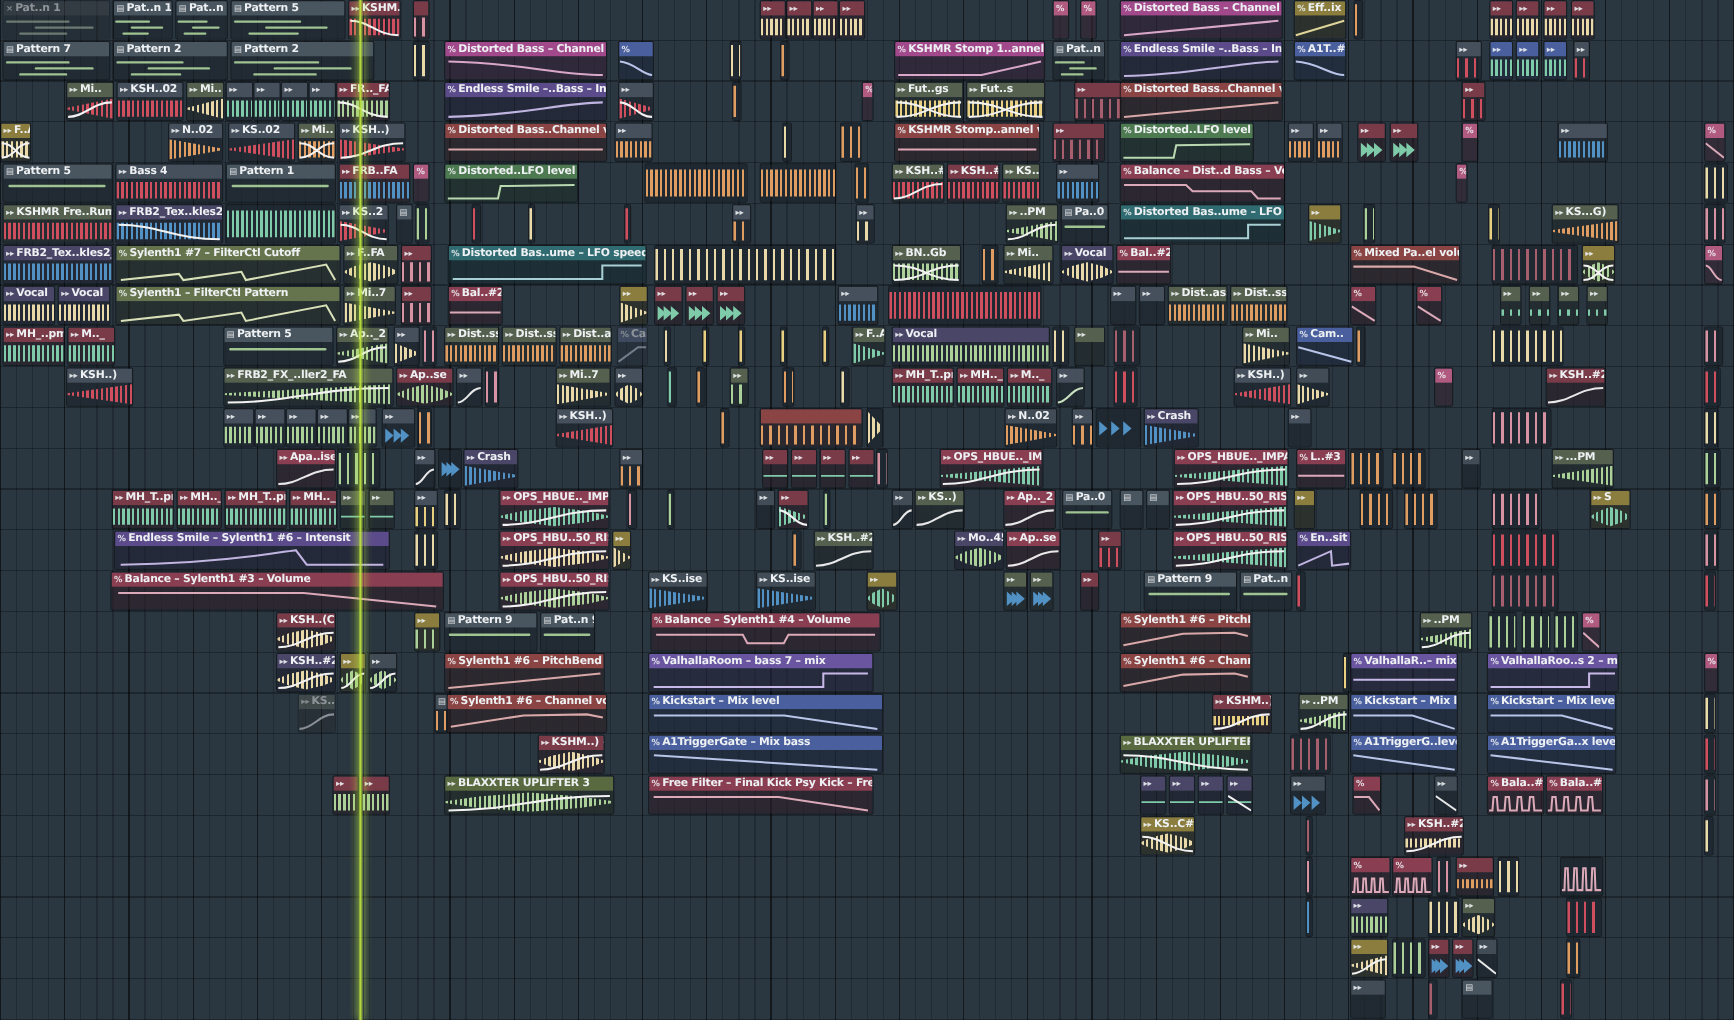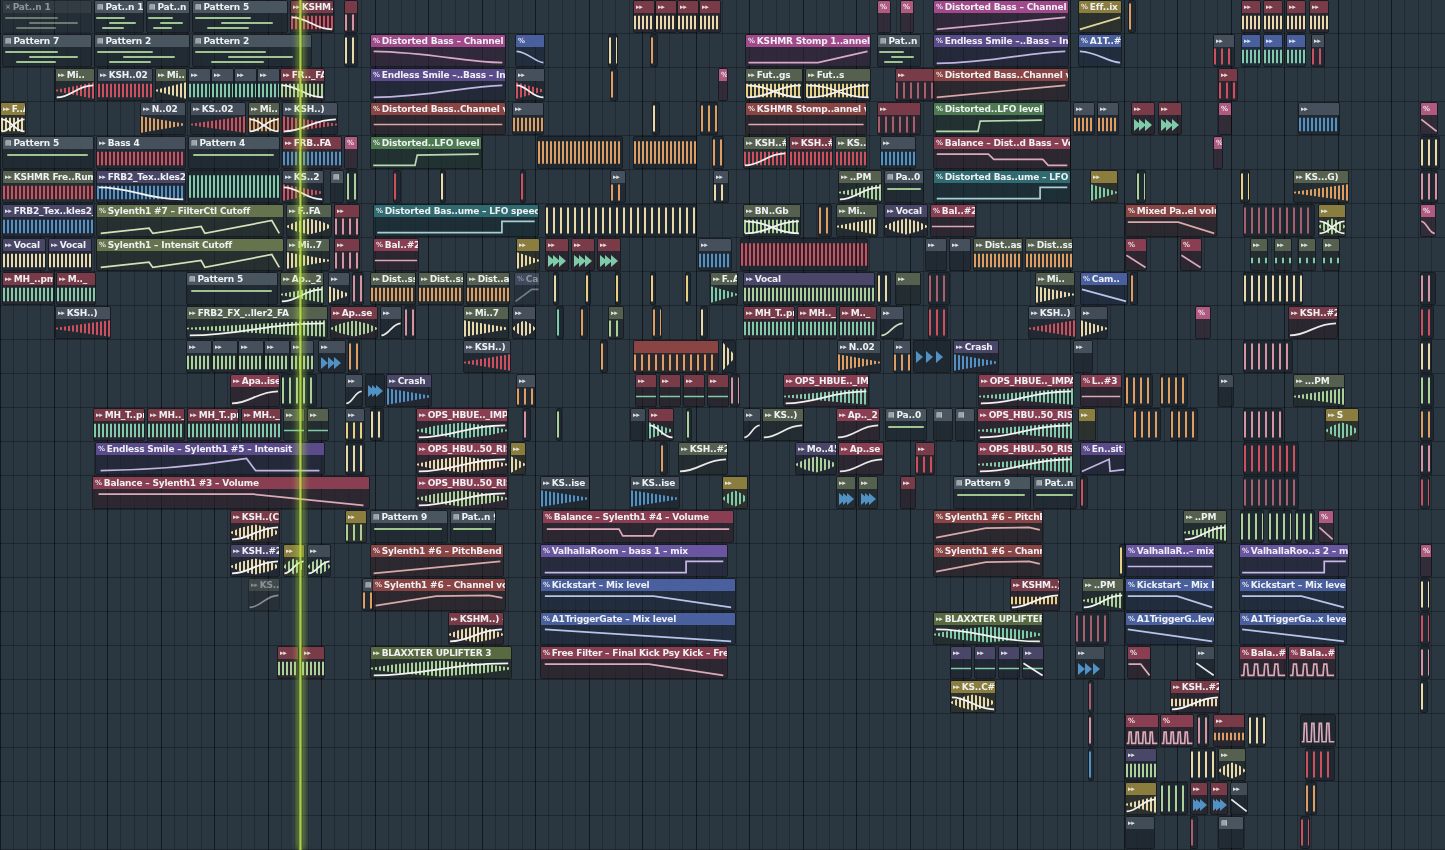--- a/index.html
+++ b/index.html
@@ -731,21 +731,21 @@
           <span class="ic">▸▸</span>
           <span>Bass 4</span>
         </div>
         <div class="body" style="background: linear-gradient(rgba(70, 80, 92, 0.16), rgba(70, 80, 92, 0.16)), rgba(13, 20, 26, 0.55);">
           <div class="fill" style="background: repeating-linear-gradient(90deg, rgb(207, 79, 94) 0px, rgb(207, 79, 94) 2px, rgba(0, 0, 0, 0) 2px, rgba(0, 0, 0, 0) 4px); clip-path: inset(14% 0px);"></div>
         </div>
       </div>
       <div class="clip" style="left: 188px; top: 136px; width: 92px;">
         <div class="head" style="background: rgb(73, 85, 95);">
           <span class="ic">▤</span>
-          <span>Pattern 4</span>
+          <span>Pattern 1</span>
         </div>
         <div class="body" style="background: linear-gradient(rgba(73, 85, 95, 0.16), rgba(73, 85, 95, 0.16)), rgba(13, 20, 26, 0.55);">
           <span class="note" style="left: 4%; top: 5px; width: 90%; background: rgb(159, 196, 146);"></span>
         </div>
       </div>
       <div class="clip" style="left: 282px; top: 136px; width: 60px;">
         <div class="head" style="background: rgb(122, 59, 73);">
           <span class="ic">▸▸</span>
           <span>FRB..FA</span>
         </div>
@@ -1149,21 +1149,21 @@
           <span class="ic">▸▸</span>
           <span>Vocal</span>
         </div>
         <div class="body" style="background: linear-gradient(rgba(74, 70, 104, 0.16), rgba(74, 70, 104, 0.16)), rgba(13, 20, 26, 0.55);">
           <div class="fill" style="background: repeating-linear-gradient(90deg, rgb(233, 217, 169) 0px, rgb(233, 217, 169) 2px, rgba(0, 0, 0, 0) 2px, rgba(0, 0, 0, 0) 4px); clip-path: inset(14% 0px);"></div>
         </div>
       </div>
       <div class="clip" style="left: 96px; top: 238px; width: 188px;">
         <div class="head" style="background: rgb(102, 116, 78);">
           <span class="ic">%</span>
-          <span>Sylenth1 – Intensit Cutoff</span>
+          <span>Sylenth1 – FilterCtl Pattern</span>
         </div>
         <div class="body" style="background: linear-gradient(rgba(102, 116, 78, 0.16), rgba(102, 116, 78, 0.16)), rgba(13, 20, 26, 0.55);">
           <svg viewBox="0 0 100 22" preserveAspectRatio="none">
             <path d="M2,19 L28,13 L30,19 L56,11 L58,19 L94,4 L98,19" fill="none" stroke="#d8e0b8" stroke-width="1.7" vector-effect="non-scaling-stroke"></path>
           </svg>
         </div>
       </div>
       <div class="clip" style="left: 286px; top: 238px; width: 44px;">
         <div class="head" style="background: rgb(85, 96, 78);">
           <span class="ic">▸▸</span>
@@ -2214,21 +2214,21 @@
         </div>
       </div>
       <div class="clip" style="left: 1420px; top: 408px; width: 14px;">
         <div class="body" style="background: linear-gradient(rgba(58, 70, 80, 0.16), rgba(58, 70, 80, 0.16)), rgba(13, 20, 26, 0.55);">
           <div class="fill" style="background: repeating-linear-gradient(90deg, rgb(223, 157, 98) 0px, rgb(223, 157, 98) 2px, transparent 2px, transparent 7px); clip-path: inset(8% 0px);"></div>
         </div>
       </div>
       <div class="clip" style="left: 95px; top: 442px; width: 230px;">
         <div class="head" style="background: rgb(91, 75, 138);">
           <span class="ic">%</span>
-          <span>Endless Smile – Sylenth1 #5 – Intensit</span>
+          <span>Endless Smile – Sylenth1 #6 – Intensit</span>
         </div>
         <div class="body" style="background: linear-gradient(rgba(91, 75, 138, 0.16), rgba(91, 75, 138, 0.16)), rgba(13, 20, 26, 0.55);">
           <svg viewBox="0 0 100 22" preserveAspectRatio="none">
             <path d="M2,18 C40,17 62,5 66,4 L70,18 L98,18" fill="none" stroke="#c0b4e0" stroke-width="1.7" vector-effect="non-scaling-stroke"></path>
           </svg>
         </div>
       </div>
       <div class="clip" style="left: 345px; top: 442px; width: 20px;">
         <div class="body" style="background: linear-gradient(rgba(58, 70, 80, 0.16), rgba(58, 70, 80, 0.16)), rgba(13, 20, 26, 0.55);">
           <div class="fill" style="background: repeating-linear-gradient(90deg, rgb(233, 217, 169) 0px, rgb(233, 217, 169) 2px, transparent 2px, transparent 7px); clip-path: inset(8% 0px);"></div>
@@ -2587,21 +2587,21 @@
         </div>
         <div class="body" style="background: linear-gradient(rgba(138, 68, 68, 0.16), rgba(138, 68, 68, 0.16)), rgba(13, 20, 26, 0.55);">
           <svg viewBox="0 0 100 22" preserveAspectRatio="none">
             <path d="M2,19 L98,5" fill="none" stroke="#d9a8a8" stroke-width="1.7" vector-effect="non-scaling-stroke"></path>
           </svg>
         </div>
       </div>
       <div class="clip" style="left: 540px; top: 544px; width: 188px;">
         <div class="head" style="background: rgb(106, 85, 160);">
           <span class="ic">%</span>
-          <span>ValhallaRoom – bass 1 – mix</span>
+          <span>ValhallaRoom – bass 7 – mix</span>
         </div>
         <div class="body" style="background: linear-gradient(rgba(106, 85, 160, 0.16), rgba(106, 85, 160, 0.16)), rgba(13, 20, 26, 0.55);">
           <svg viewBox="0 0 100 22" preserveAspectRatio="none">
             <path d="M2,18 L78,18 L78,5 L98,5" fill="none" stroke="#c8b8e8" stroke-width="1.7" vector-effect="non-scaling-stroke"></path>
           </svg>
         </div>
       </div>
       <div class="clip" style="left: 933px; top: 544px; width: 110px;">
         <div class="head" style="background: rgb(138, 68, 68);">
           <span class="ic">%</span>
@@ -2748,21 +2748,21 @@
         <div class="body" style="background: linear-gradient(rgba(122, 59, 73, 0.16), rgba(122, 59, 73, 0.16)), rgba(13, 20, 26, 0.55);">
           <div class="fill" style="background: repeating-linear-gradient(90deg, rgb(233, 217, 169) 0px, rgb(233, 217, 169) 2px, rgba(0, 0, 0, 0) 2px, rgba(0, 0, 0, 0) 4px); clip-path: polygon(0px 46%, 20% 25%, 50% 8%, 80% 25%, 100% 46%, 100% 54%, 80% 75%, 50% 92%, 20% 75%, 0px 54%);"></div>
           <svg viewBox="0 0 100 22" preserveAspectRatio="none">
             <path d="M2,19 C40,19 55,5 98,5" fill="none" stroke="#f2f2f2" stroke-width="1.7" vector-effect="non-scaling-stroke"></path>
           </svg>
         </div>
       </div>
       <div class="clip" style="left: 540px; top: 612px; width: 196px;">
         <div class="head" style="background: rgb(74, 95, 158);">
           <span class="ic">%</span>
-          <span>A1TriggerGate – Mix level</span>
+          <span>A1TriggerGate – Mix bass</span>
         </div>
         <div class="body" style="background: linear-gradient(rgba(74, 95, 158, 0.16), rgba(74, 95, 158, 0.16)), rgba(13, 20, 26, 0.55);">
           <svg viewBox="0 0 100 22" preserveAspectRatio="none">
             <path d="M2,5 L98,19" fill="none" stroke="#b8c4e8" stroke-width="1.7" vector-effect="non-scaling-stroke"></path>
           </svg>
         </div>
       </div>
       <div class="clip" style="left: 933px; top: 612px; width: 110px;">
         <div class="head" style="background: rgb(90, 106, 64);">
           <span class="ic">▸▸</span>

